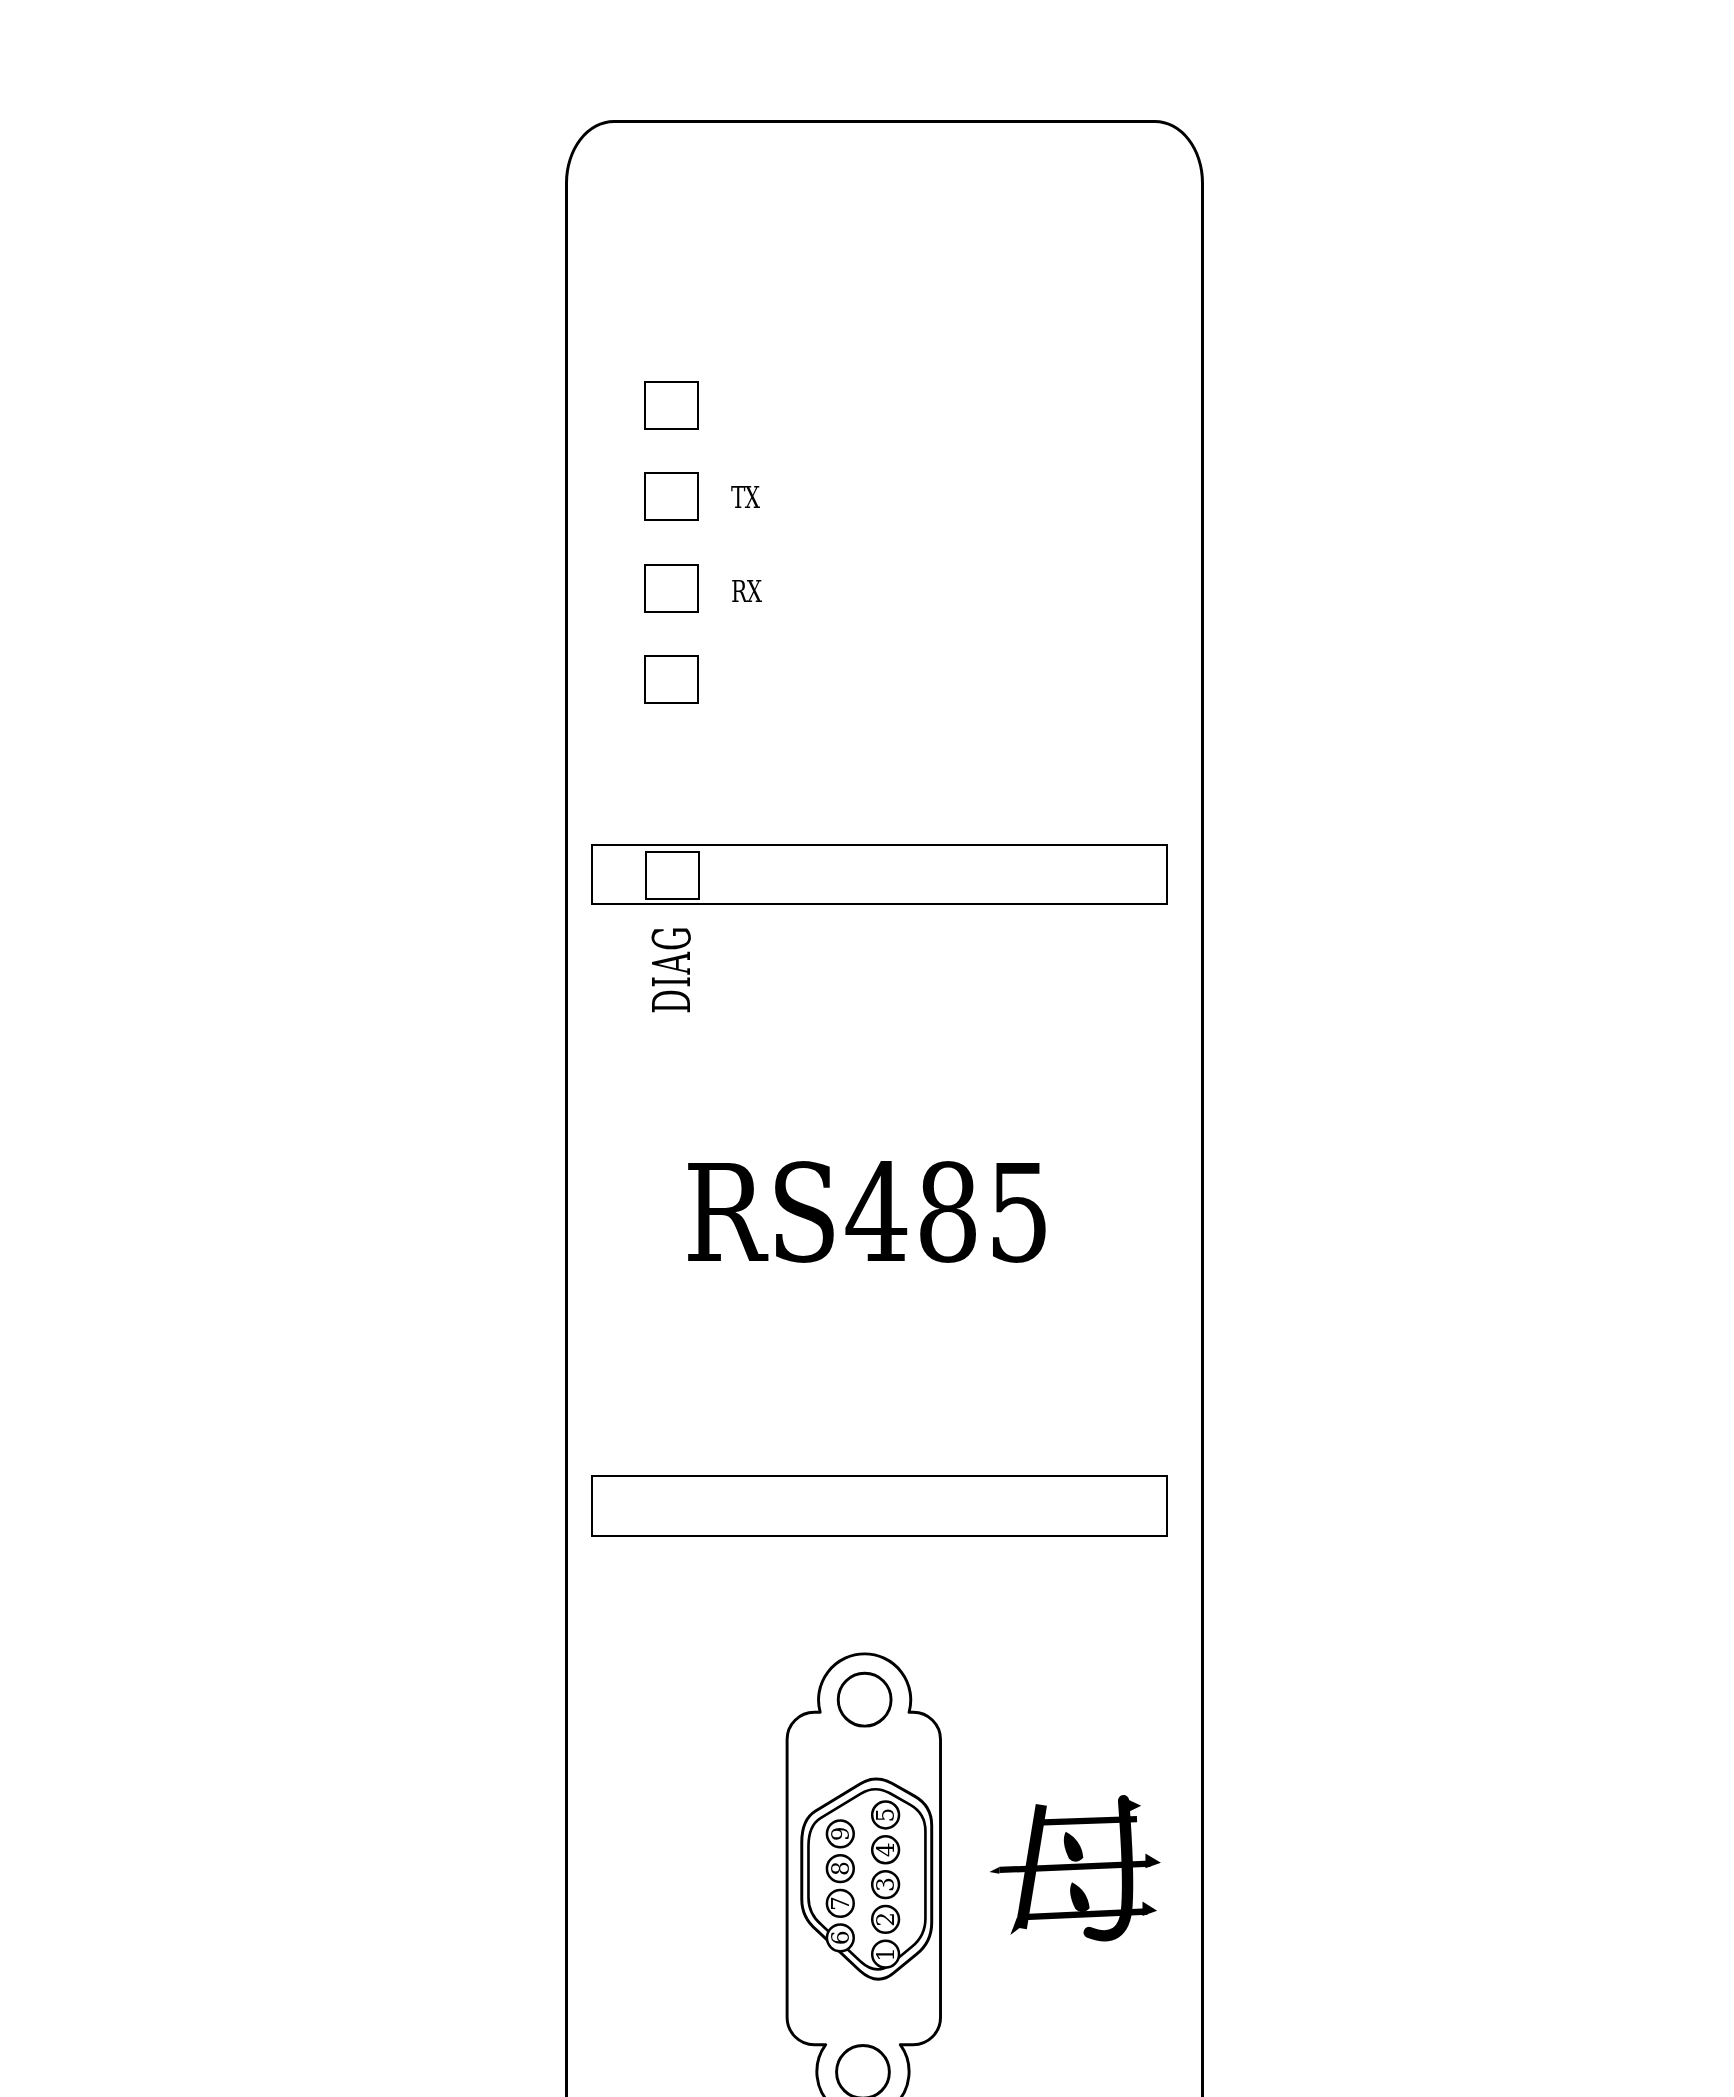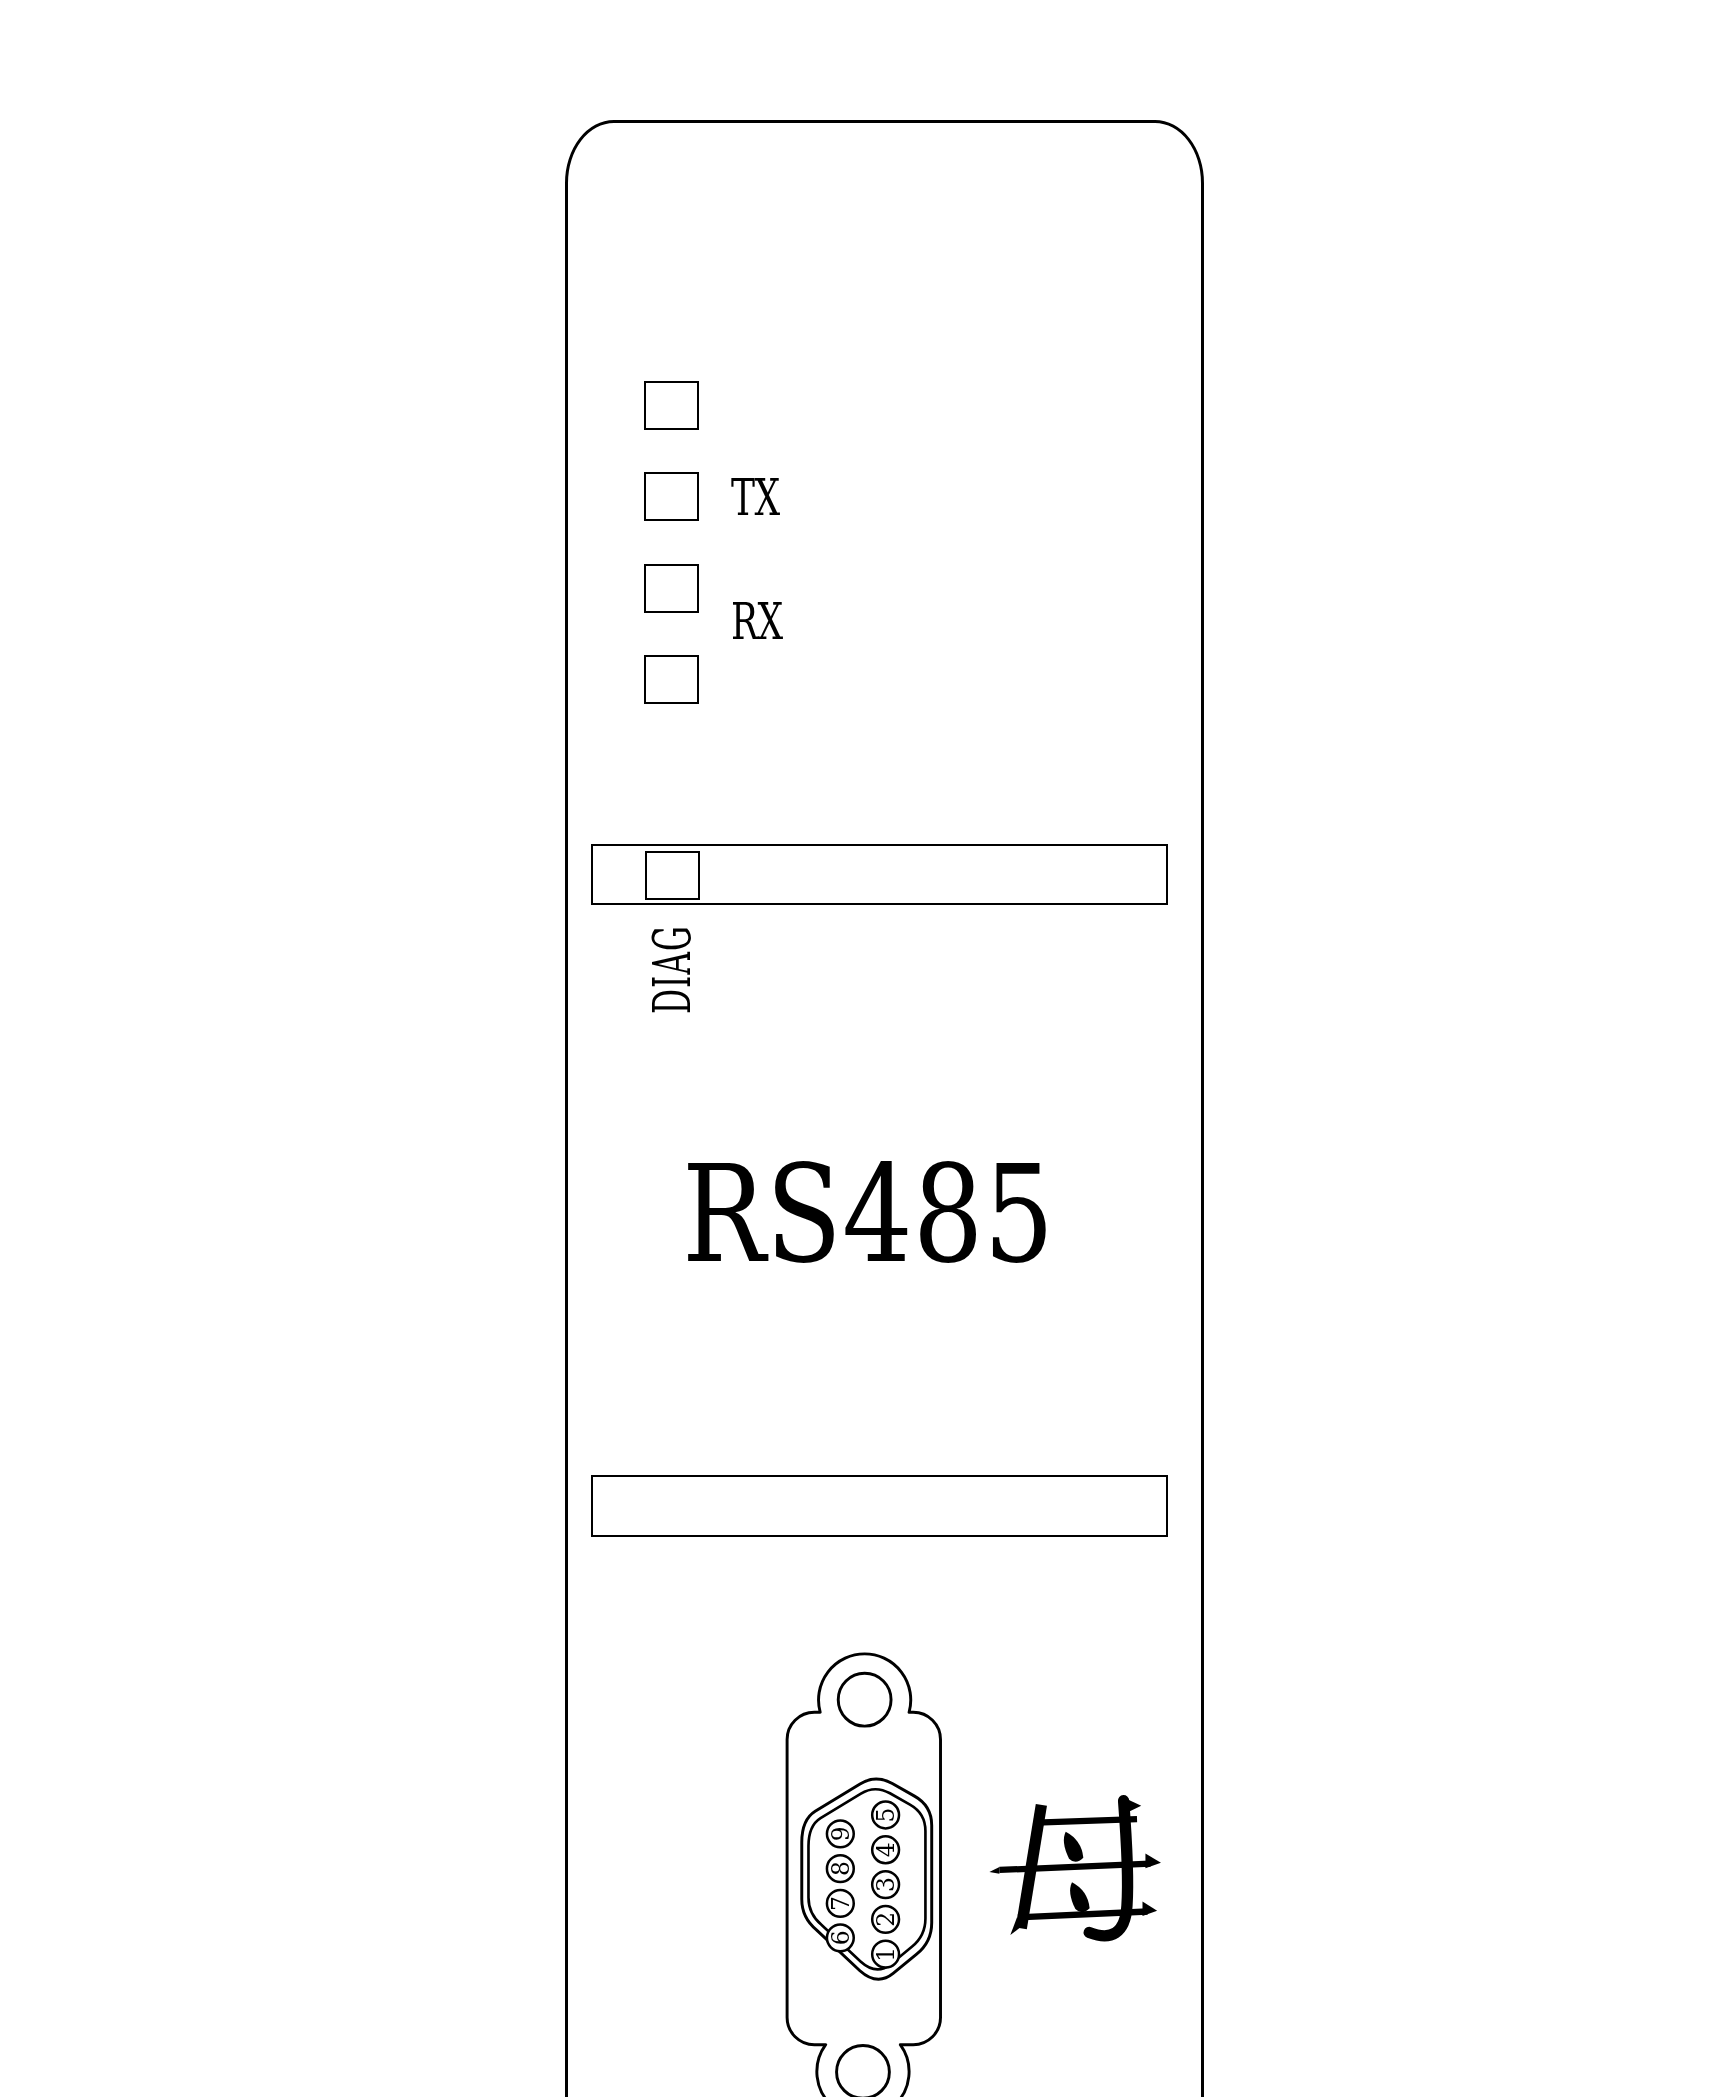--- a/index.html
+++ b/index.html
@@ -12,24 +12,24 @@
           border:3.4px solid #000;border-radius:49px/63px;background:#fff;
           box-sizing:border-box;}
 
   
   .led{left:644px;width:55px;height:49px;border:2.5px solid #000;
        box-sizing:border-box;background:#fff;}
   .led1{top:381px;} .led2{top:472px;} .led3{top:564px;} .led4{top:655px;}
 
   
   .ledlab{left:731px;height:51px;display:flex;align-items:center;
-          font-size:50px;color:#000;}
+          font-size:30px;color:#000;}
   .ledlab .sq{display:inline-block;transform:scaleX(0.72);transform-origin:0 50%;
           letter-spacing:-0.8px;}
-  .txlab{top:472px;} .rxlab{top:596px;justify-content:flex-end;}
+  .txlab{top:472px;} .rxlab{top:566px;justify-content:flex-end;}
 
   
   .bar{left:591px;width:577px;border:2.9px solid #000;background:#fff;
        box-sizing:border-box;}
   .bar1{top:844px;height:61px;}
   .bar2{top:1475px;height:62px;}
 
   .diag-square{left:645px;top:851px;width:55px;height:49px;
        border:2.5px solid #000;box-sizing:border-box;background:#fff;}
 

